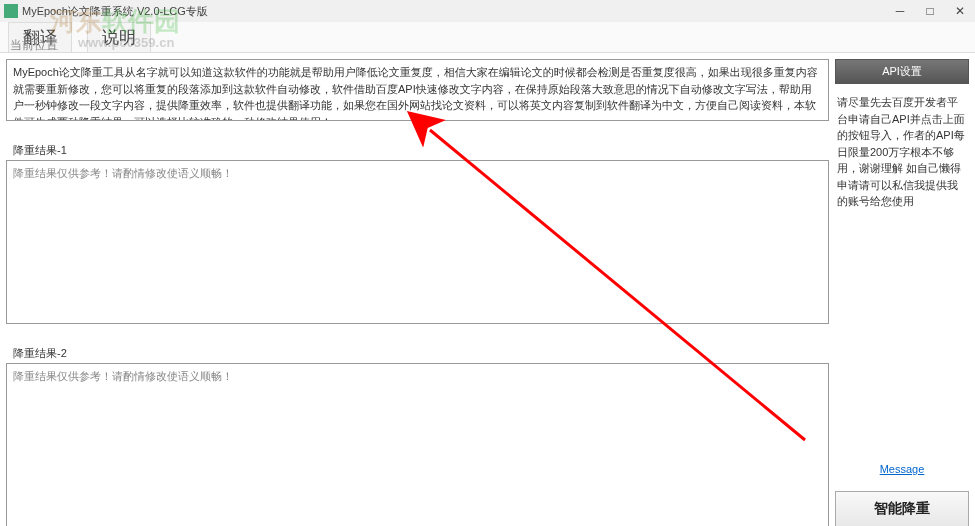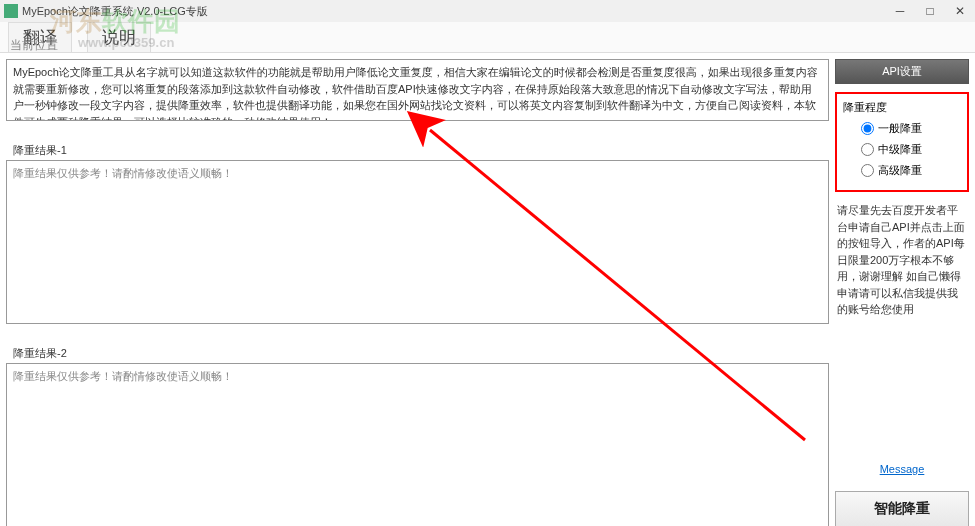--- a/index.html
+++ b/index.html
@@ -85,35 +85,20 @@
 
     <div class="group">
       <div class="group-label">降重结果-2</div>
       <div class="textarea-box result-box">降重结果仅供参考！请酌情修改使语义顺畅！</div>
     </div>
   </div>
 
   <div class="right-col">
     <div class="api-btn">API设置</div>
 
-    <div class="panel highlight">
-      <div class="panel-title">降重程度</div>
-      <label class="radio-row">
-        <input type="radio" name="deg" checked="" style="">
-        <span>一般降重</span>
-      </label>
-      <label class="radio-row">
-        <input type="radio" name="deg" style="">
-        <span>中级降重</span>
-      </label>
-      <label class="radio-row">
-        <input type="radio" name="deg" style="">
-        <span>高级降重</span>
-      </label>
-    </div>
 
 
     <div class="info-text">请尽量先去百度开发者平台申请自己API并点击上面的按钮导入，作者的API每日限量200万字根本不够用，谢谢理解
 如自己懒得申请请可以私信我提供我的账号给您使用</div>
 
     <div class="message-link">Message</div>
 
     <div class="smart-btn">智能降重</div>
   </div>
 </div>

